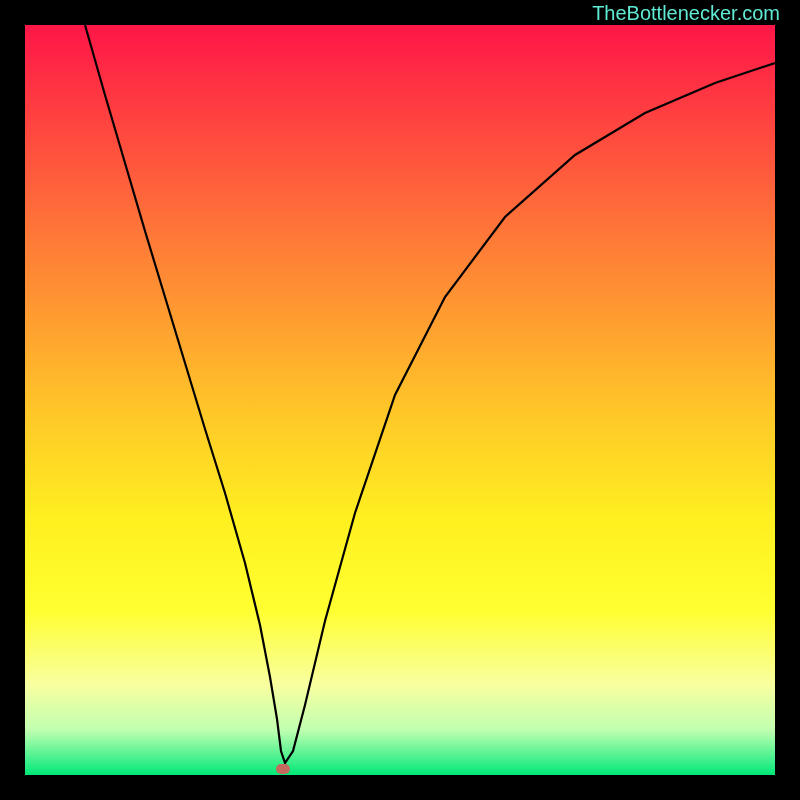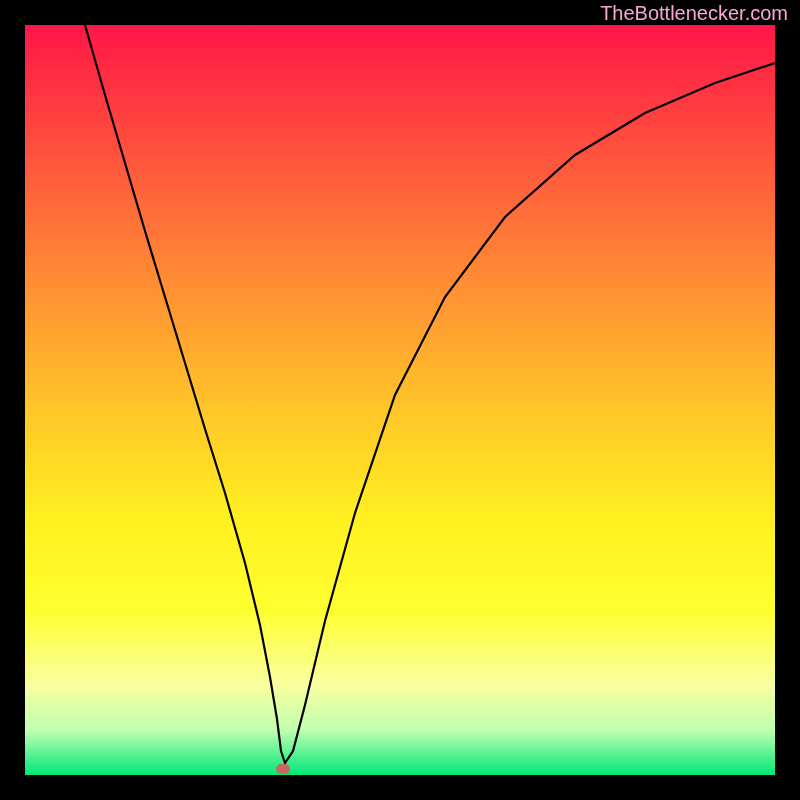--- a/index.html
+++ b/index.html
@@ -11,21 +11,21 @@
       #ff7838 28%,
       #ffa030 40%,
       #ffc828 52%,
       #fff020 66%,
       #ffff30 78%,
       #f8ffa0 88%,
       #c0ffb0 94%,
       #00e878 100%);
   }
   .curve{position:absolute;left:0;top:0;}
-  .attribution{position:absolute;top:2px;right:12px;font:20px Arial,Helvetica,sans-serif;color:#f9a8d4;}
+  .attribution{position:absolute;top:2px;right:20px;font:20px Arial,Helvetica,sans-serif;color:#5eead4;}
   .marker{position:absolute;width:14px;height:10px;border-radius:5px;background:#c46a5e;transform:translate(-50%,-50%);}
 </style>
 </head>
 <body>
 
 <div class="canvas">
   <div class="plot-area">
     <svg class="curve" width="750" height="750" viewBox="0 0 750 750">
       <path id="curve-path" fill="none" stroke="#000" stroke-width="2.2" d="M60 0 L80 70 L100 138 L120 206 L140 272 L160 338 L180 404 L200 468 L220 538 L235 600 L245 652 L252 694 L256 726 L260 738 L268 726 L280 680 L300 596 L330 488 L370 370 L420 272 L480 192 L550 130 L620 88 L690 58 L750 38"></path>
     </svg>

